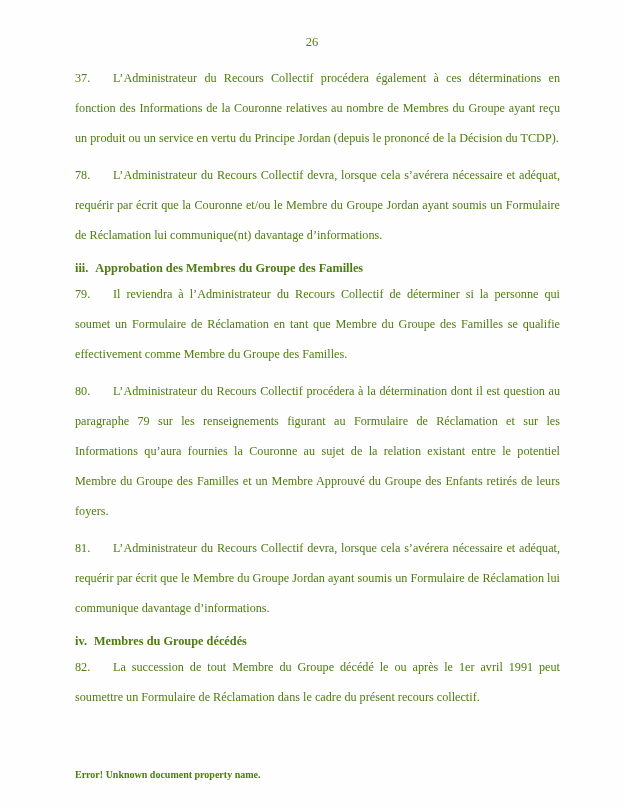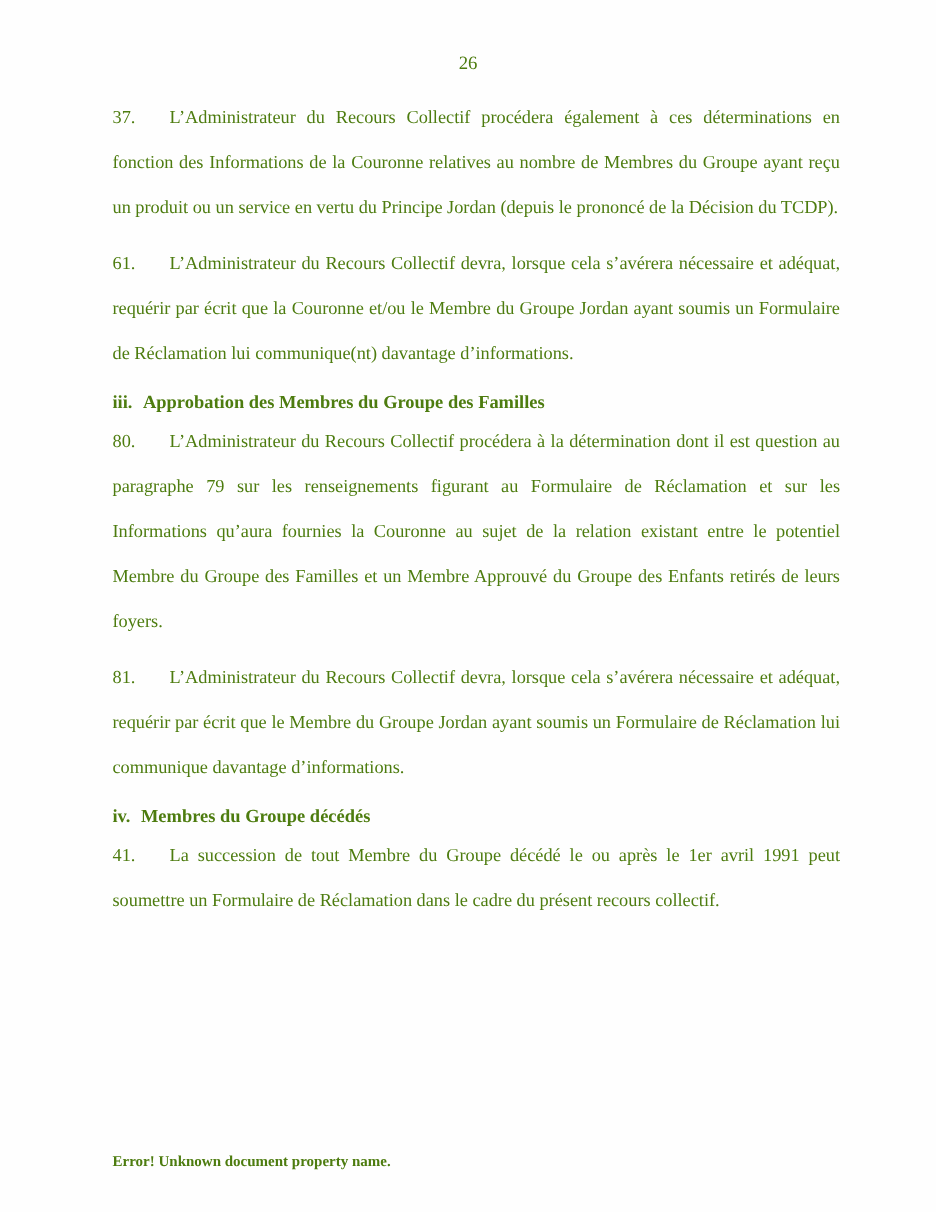--- a/index.html
+++ b/index.html
@@ -64,22 +64,23 @@
   }
 </style>
 </head>
 <body>
 
 <div class="page">
   <div class="page-number">26</div>
 
   <main class="doc-body" id="doc-body">
       <div class="para"><span class="p-num">37.</span>L’Administrateur du Recours Collectif procédera également à ces déterminations en fonction des Informations de la Couronne relatives au nombre de Membres du Groupe ayant reçu un produit ou un service en vertu du Principe Jordan (depuis le prononcé de la Décision du TCDP).</div>
-      <div class="para"><span class="p-num">61.</span>L’Administrateur du Recours Collectif devra, lorsque cela s’avérera nécessaire et adéquat, requérir par écrit que la Couronne et/ou le Membre du Groupe Jordan ayant soumis un Formulaire de Réclamation lui communique(nt) davantage d’informations.</div>
+      <div class="para"><span class="p-num">78.</span>L’Administrateur du Recours Collectif devra, lorsque cela s’avérera nécessaire et adéquat, requérir par écrit que la Couronne et/ou le Membre du Groupe Jordan ayant soumis un Formulaire de Réclamation lui communique(nt) davantage d’informations.</div>
       <div class="heading"><span class="h-num">iii.</span><span>Approbation des Membres du Groupe des Familles</span></div>
+      <div class="para"><span class="p-num">79.</span>Il reviendra à l’Administrateur du Recours Collectif de déterminer si la personne qui soumet un Formulaire de Réclamation en tant que Membre du Groupe des Familles se qualifie effectivement comme Membre du Groupe des Familles.</div>
       <div class="para"><span class="p-num">80.</span>L’Administrateur du Recours Collectif procédera à la détermination dont il est question au paragraphe 79 sur les renseignements figurant au Formulaire de Réclamation et sur les Informations qu’aura fournies la Couronne au sujet de la relation existant entre le potentiel Membre du Groupe des Familles et un Membre Approuvé du Groupe des Enfants retirés de leurs foyers.</div>
       <div class="para"><span class="p-num">81.</span>L’Administrateur du Recours Collectif devra, lorsque cela s’avérera nécessaire et adéquat, requérir par écrit que le Membre du Groupe Jordan ayant soumis un Formulaire de Réclamation lui communique davantage d’informations.</div>
       <div class="heading"><span class="h-num">iv.</span><span>Membres du Groupe décédés</span></div>
-      <div class="para"><span class="p-num">41.</span>La succession de tout Membre du Groupe décédé le ou après le 1er avril 1991 peut soumettre un Formulaire de Réclamation dans le cadre du présent recours collectif.</div>
+      <div class="para"><span class="p-num">82.</span>La succession de tout Membre du Groupe décédé le ou après le 1er avril 1991 peut soumettre un Formulaire de Réclamation dans le cadre du présent recours collectif.</div>
     </main>
 
   <div class="doc-footer">Error! Unknown document property name.</div>
 </div>
 
 </body></html>

